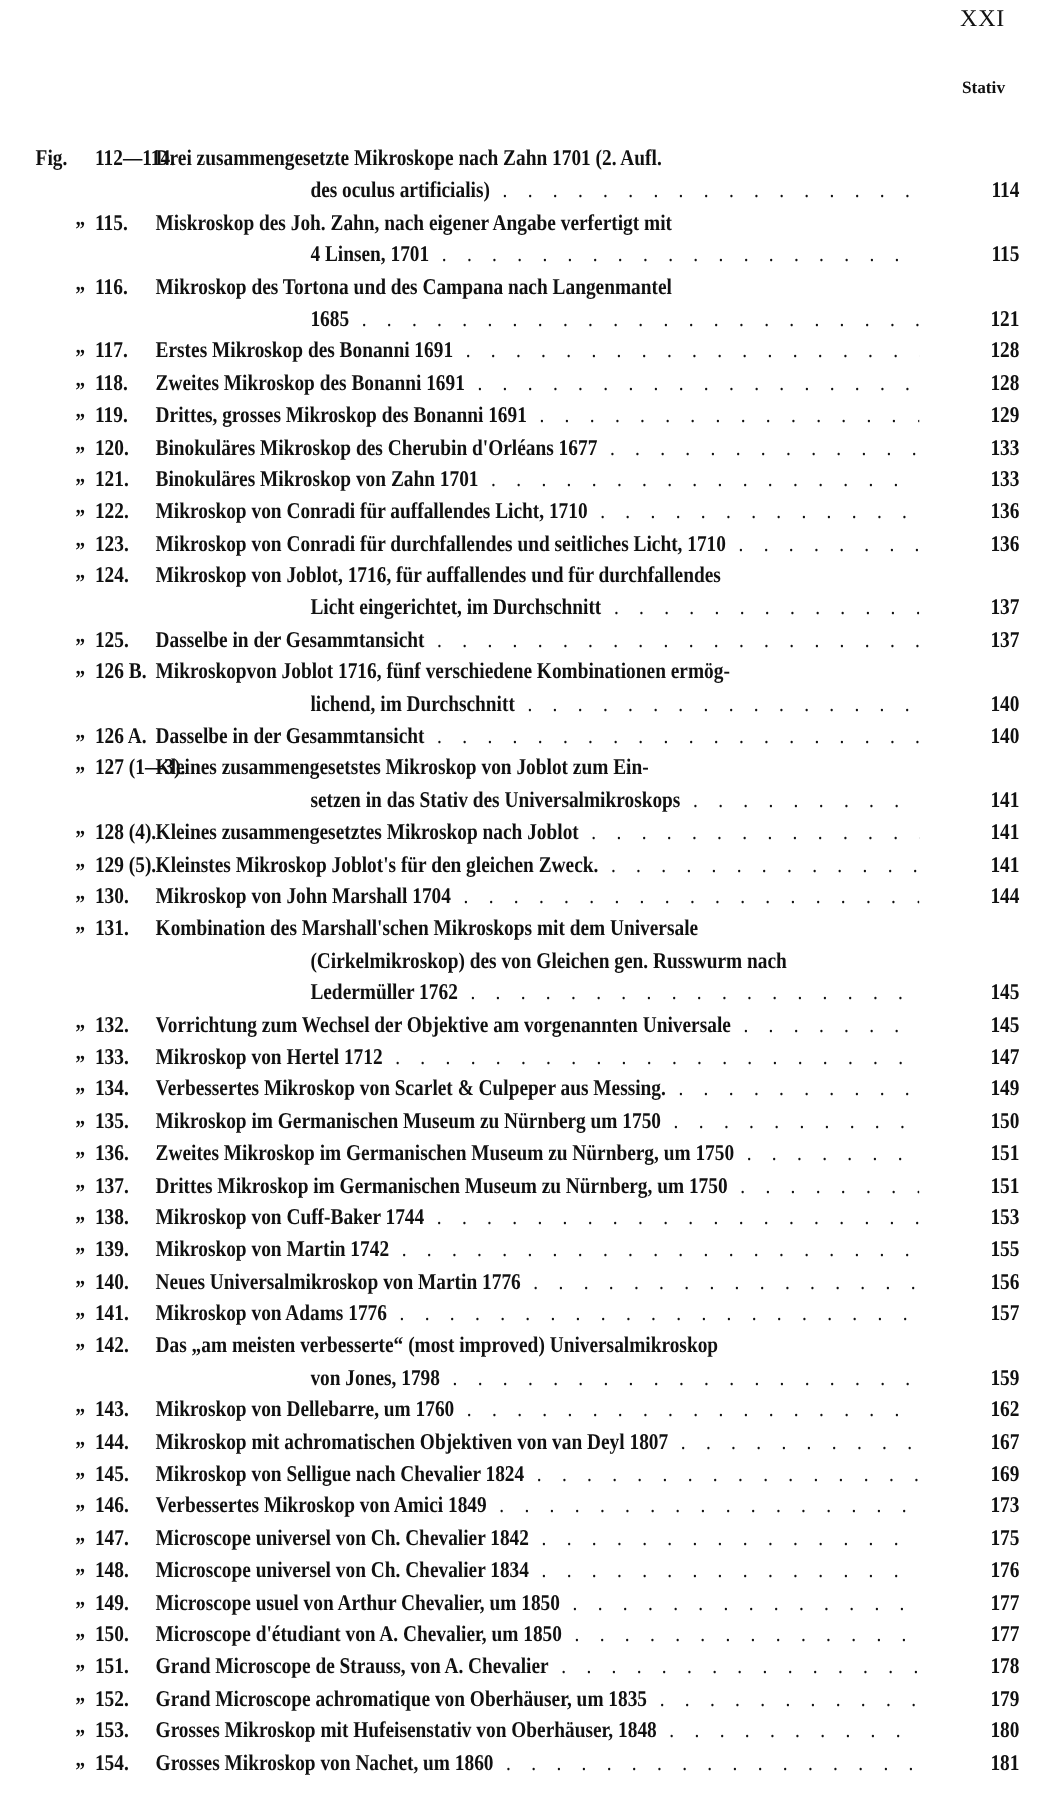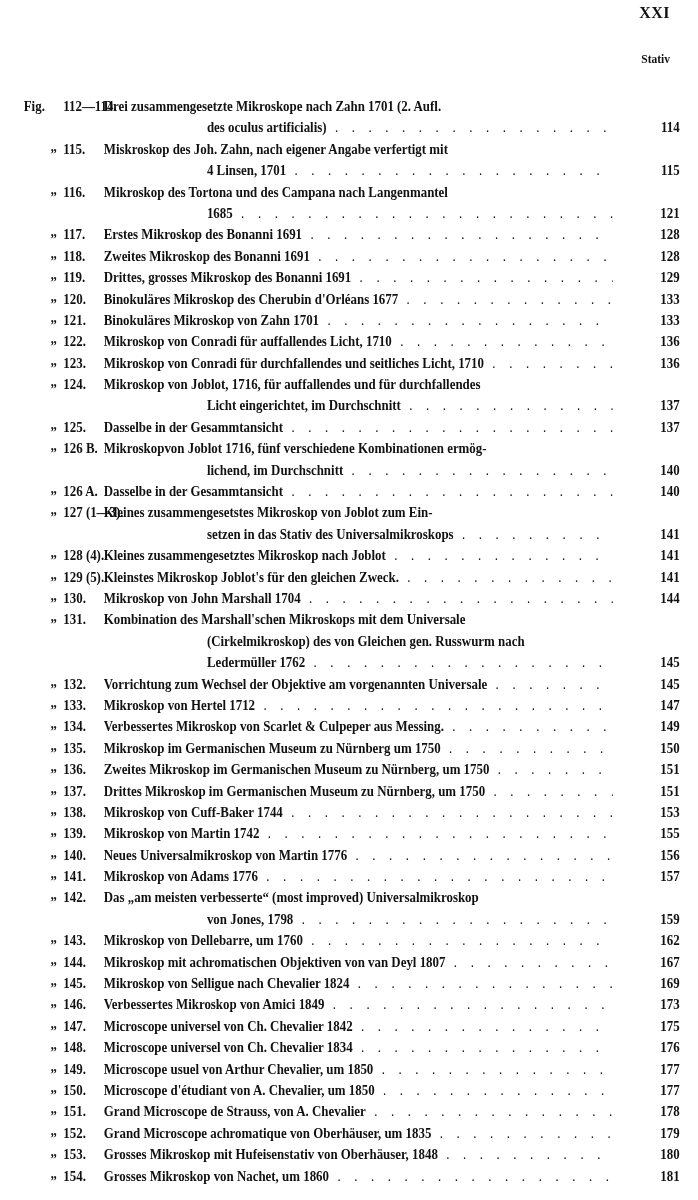--- a/index.html
+++ b/index.html
@@ -3,21 +3,21 @@
 <meta charset="utf-8">
 <style>
   html, body { margin: 0; padding: 0; background: #ffffff; }
   body {
     width: 698px; height: 1200px; position: relative; overflow: hidden;
     font-family: "Liberation Serif", "DejaVu Serif", serif;
     color: #111111;
   }
   .page-number {
     position: absolute; top: 4px; right: 28px;
-    font-size: 16px; font-weight: bold; letter-spacing: 0.5px;
+    font-size: 16px; font-weight: normal; letter-spacing: 0.5px;
   }
   .seite-label {
     position: absolute; top: 53px; right: 28px;
     font-size: 11.5px; font-weight: bold;
   }
   .toc {
     position: absolute; top: 96px; left: 16px; width: 698px;
   }
   .entry { position: relative; }
   .line {

